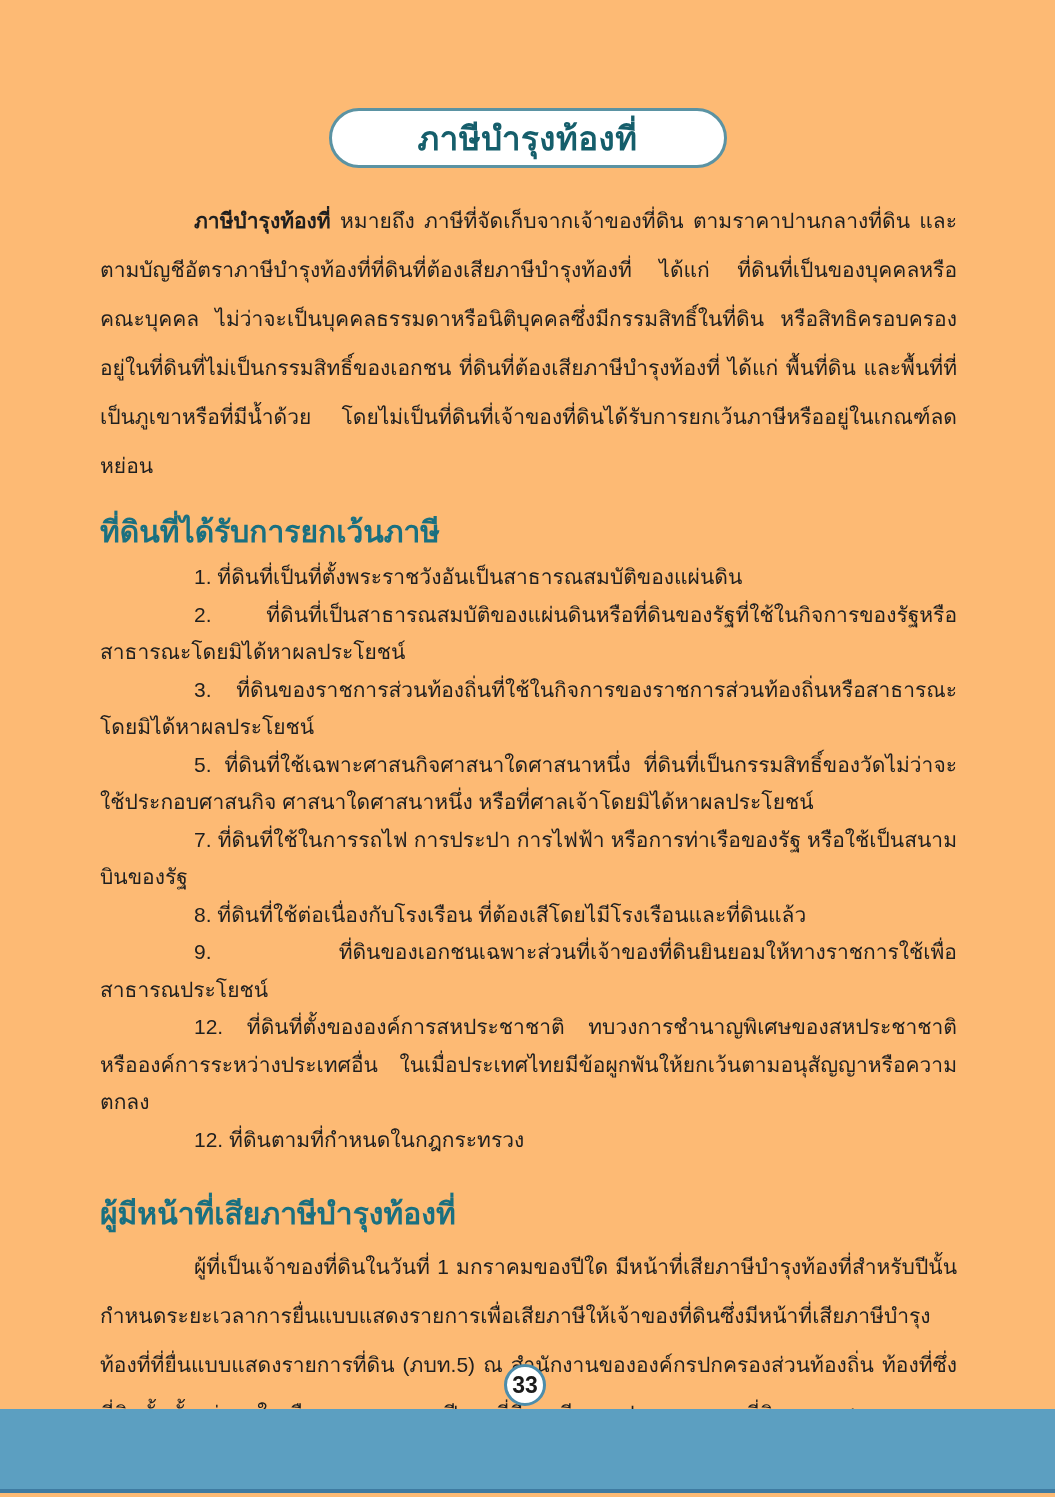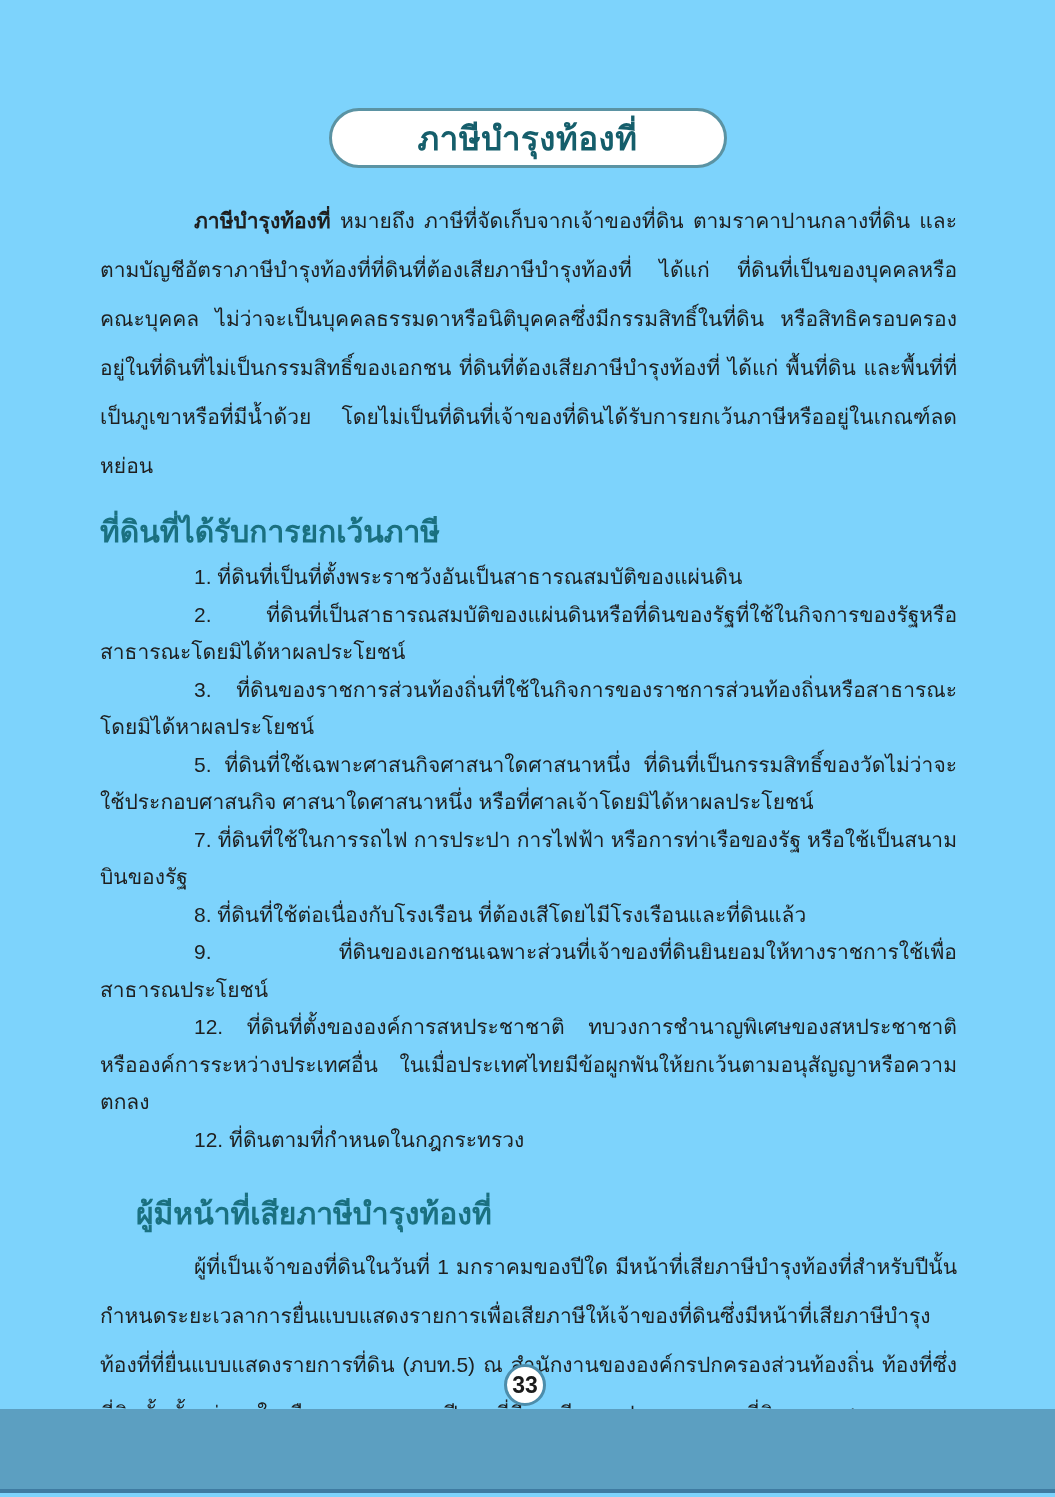--- a/index.html
+++ b/index.html
@@ -1,20 +1,20 @@
 <!DOCTYPE html>
 <html lang="th"><head>
 <meta charset="utf-8">
 <style>
   html, body { margin: 0; padding: 0; background: #ffffff; }
   .page {
     position: relative;
     width: 1055px;
     height: 1497px;
-    background: #7dd3fc;
+    background: #fdba74;
     overflow: hidden;
     font-family: "Liberation Sans", "DejaVu Sans", sans-serif;
     color: #1f1f1f;
   }
   .content {
     padding: 0 98px 0 100px;
   }
   .title-box {
     box-sizing: border-box;
     width: 398px;
@@ -110,21 +110,21 @@
     <p class="item"><span>1.</span> <span>ที่ดินที่เป็นที่ตั้งพระราชวังอันเป็นสาธารณสมบัติของแผ่นดิน</span></p>
     <p class="item"><span>2.</span> <span>ที่ดินที่เป็นสาธารณสมบัติของแผ่นดินหรือที่ดินของรัฐที่ใช้ในกิจการของรัฐหรือสาธารณะโดยมิได้หาผลประโยชน์</span></p>
     <p class="item"><span>3.</span> <span>ที่ดินของราชการส่วนท้องถิ่นที่ใช้ในกิจการของราชการส่วนท้องถิ่นหรือสาธารณะโดยมิได้หาผลประโยชน์</span></p>
     <p class="item"><span>5.</span> <span>ที่ดินที่ใช้เฉพาะศาสนกิจศาสนาใดศาสนาหนึ่ง ที่ดินที่เป็นกรรมสิทธิ์ของวัดไม่ว่าจะใช้ประกอบศาสนกิจ ศาสนาใดศาสนาหนึ่ง หรือที่ศาลเจ้าโดยมิได้หาผลประโยชน์</span></p>
     <p class="item"><span>7.</span> <span>ที่ดินที่ใช้ในการรถไฟ การประปา การไฟฟ้า หรือการท่าเรือของรัฐ หรือใช้เป็นสนามบินของรัฐ</span></p>
     <p class="item"><span>8.</span> <span>ที่ดินที่ใช้ต่อเนื่องกับโรงเรือน ที่ต้องเสีโดยไมีโรงเรือนและที่ดินแล้ว</span></p>
     <p class="item"><span>9.</span> <span>ที่ดินของเอกชนเฉพาะส่วนที่เจ้าของที่ดินยินยอมให้ทางราชการใช้เพื่อสาธารณประโยชน์</span></p>
     <p class="item"><span>12.</span> <span>ที่ดินที่ตั้งขององค์การสหประชาชาติ ทบวงการชำนาญพิเศษของสหประชาชาติหรือองค์การระหว่างประเทศอื่น ในเมื่อประเทศไทยมีข้อผูกพันให้ยกเว้นตามอนุสัญญาหรือความตกลง</span></p>
     <p class="item"><span>12.</span> <span>ที่ดินตามที่กำหนดในกฎกระทรวง</span></p>
 
-    <h2 class="section-heading" style="margin-top: 34px; margin-left: 36px;">ผู้มีหน้าที่เสียภาษีบำรุงท้องที่</h2>
+    <h2 class="section-heading" style="margin-top: 34px;">ผู้มีหน้าที่เสียภาษีบำรุงท้องที่</h2>
 
     <p class="para" style="margin-top: 6px;">ผู้ที่เป็นเจ้าของที่ดินในวันที่ 1 มกราคมของปีใด มีหน้าที่เสียภาษีบำรุงท้องที่สำหรับปีนั้น กำหนดระยะเวลาการยื่นแบบแสดงรายการเพื่อเสียภาษีให้เจ้าของที่ดินซึ่งมีหน้าที่เสียภาษีบำรุงท้องที่ที่ยื่นแบบแสดงรายการที่ดิน (ภบท.5) ณ สำนักงานขององค์กรปกครองส่วนท้องถิ่น ท้องที่ซึ่งที่ดินนั้นตั้งอยู่ภายในเดือนมกราคมของปีแรกที่มีการตีราคาปานกลางของที่ดินแบบแสดงรายการที่ได้ยื่นไว้นั้นใช้ได้ทุกปี ในรอบระยะเวลา 4 ปีนั้น</p>
 
   </div>
 
   <div class="page-circle">
     <span class="page-num">33</span>
   </div>
 
   <div class="footer-band">

